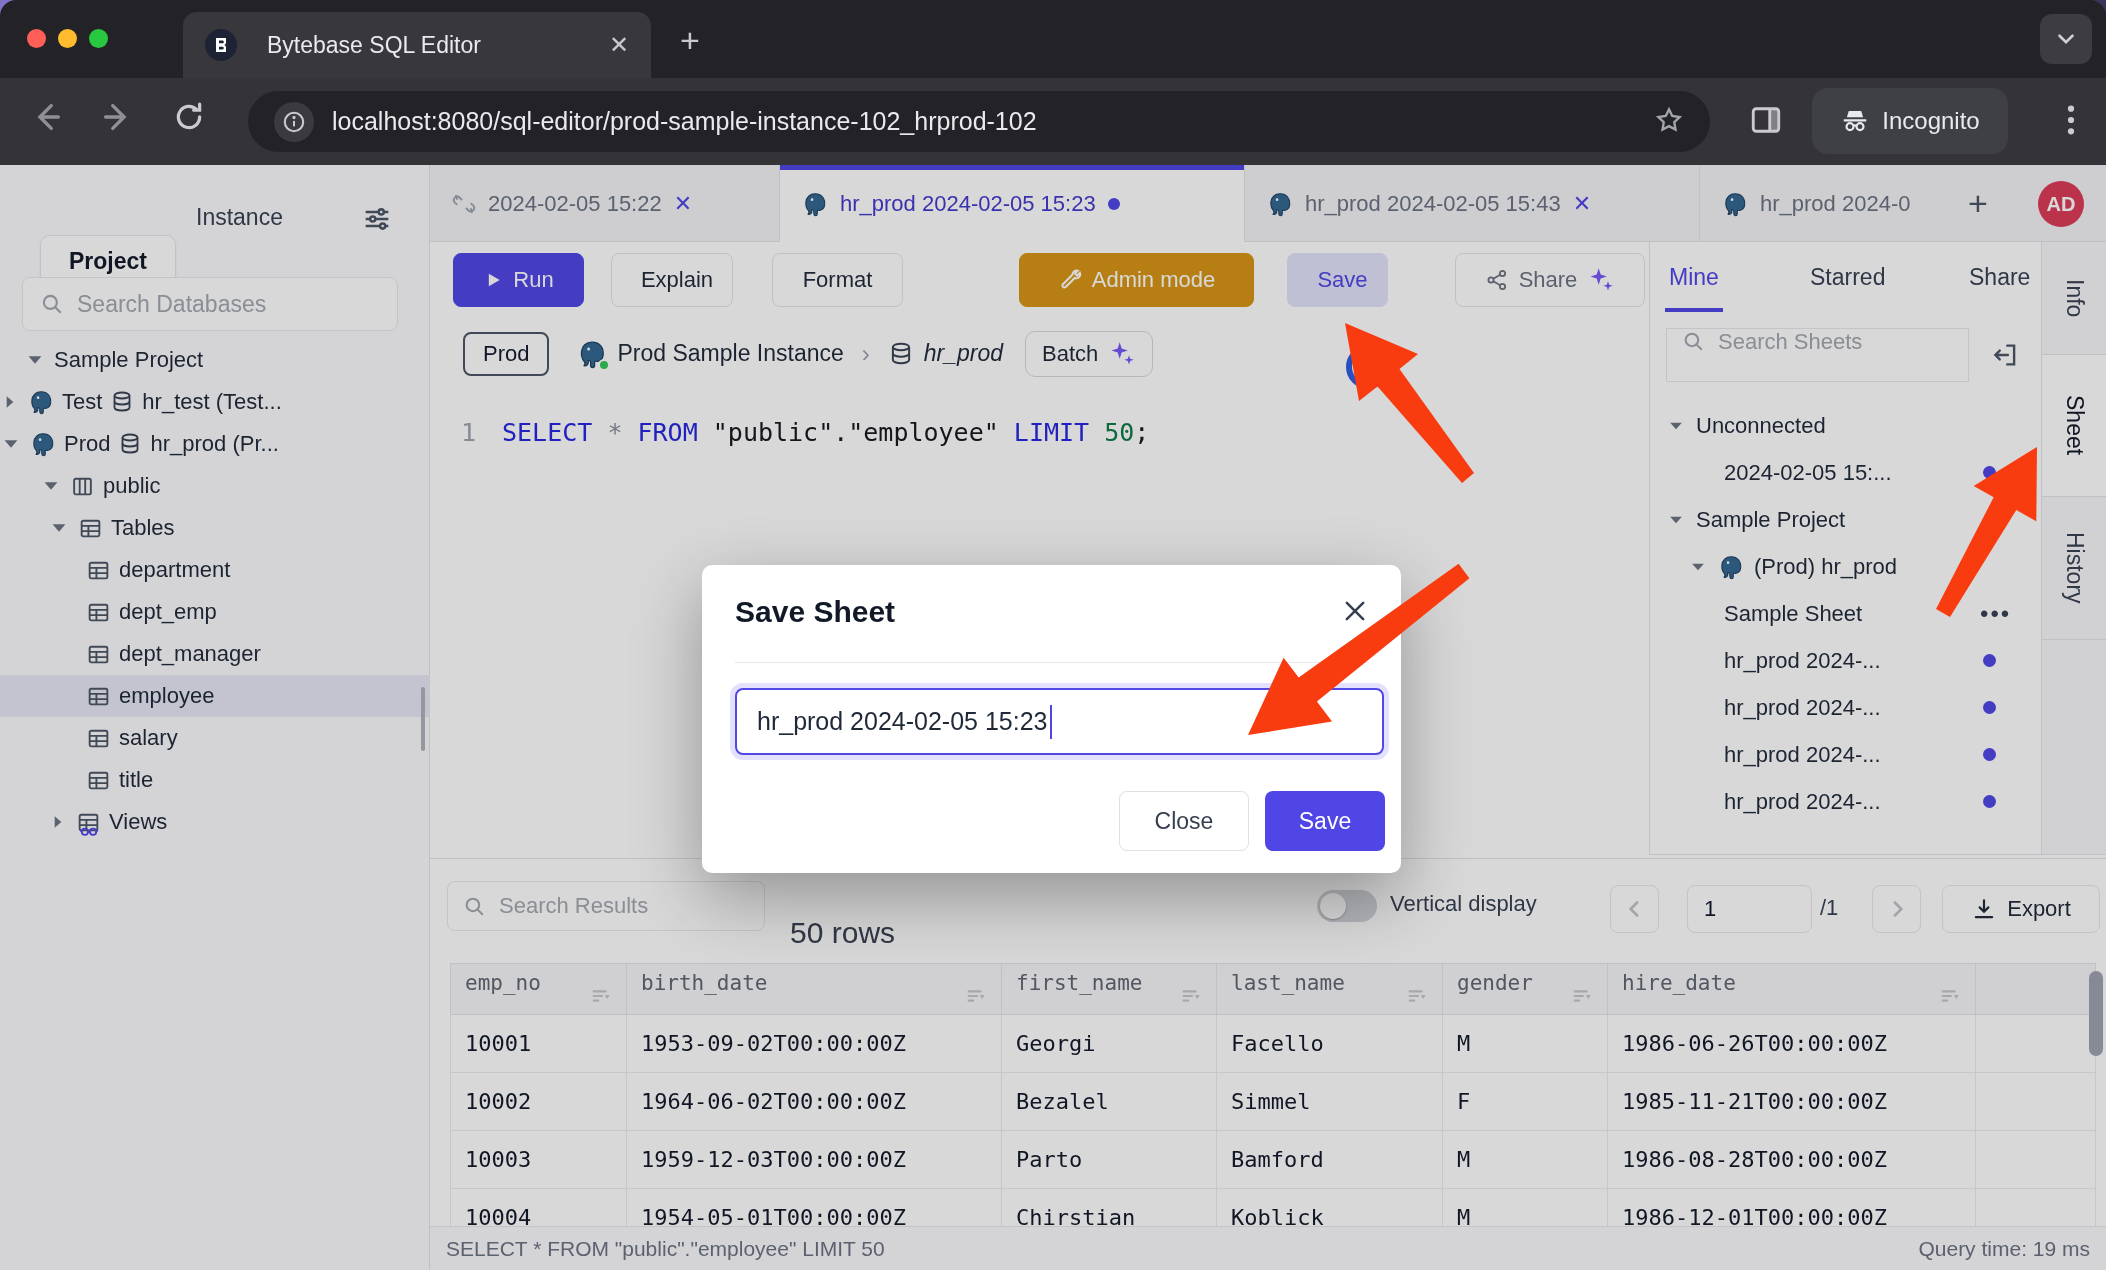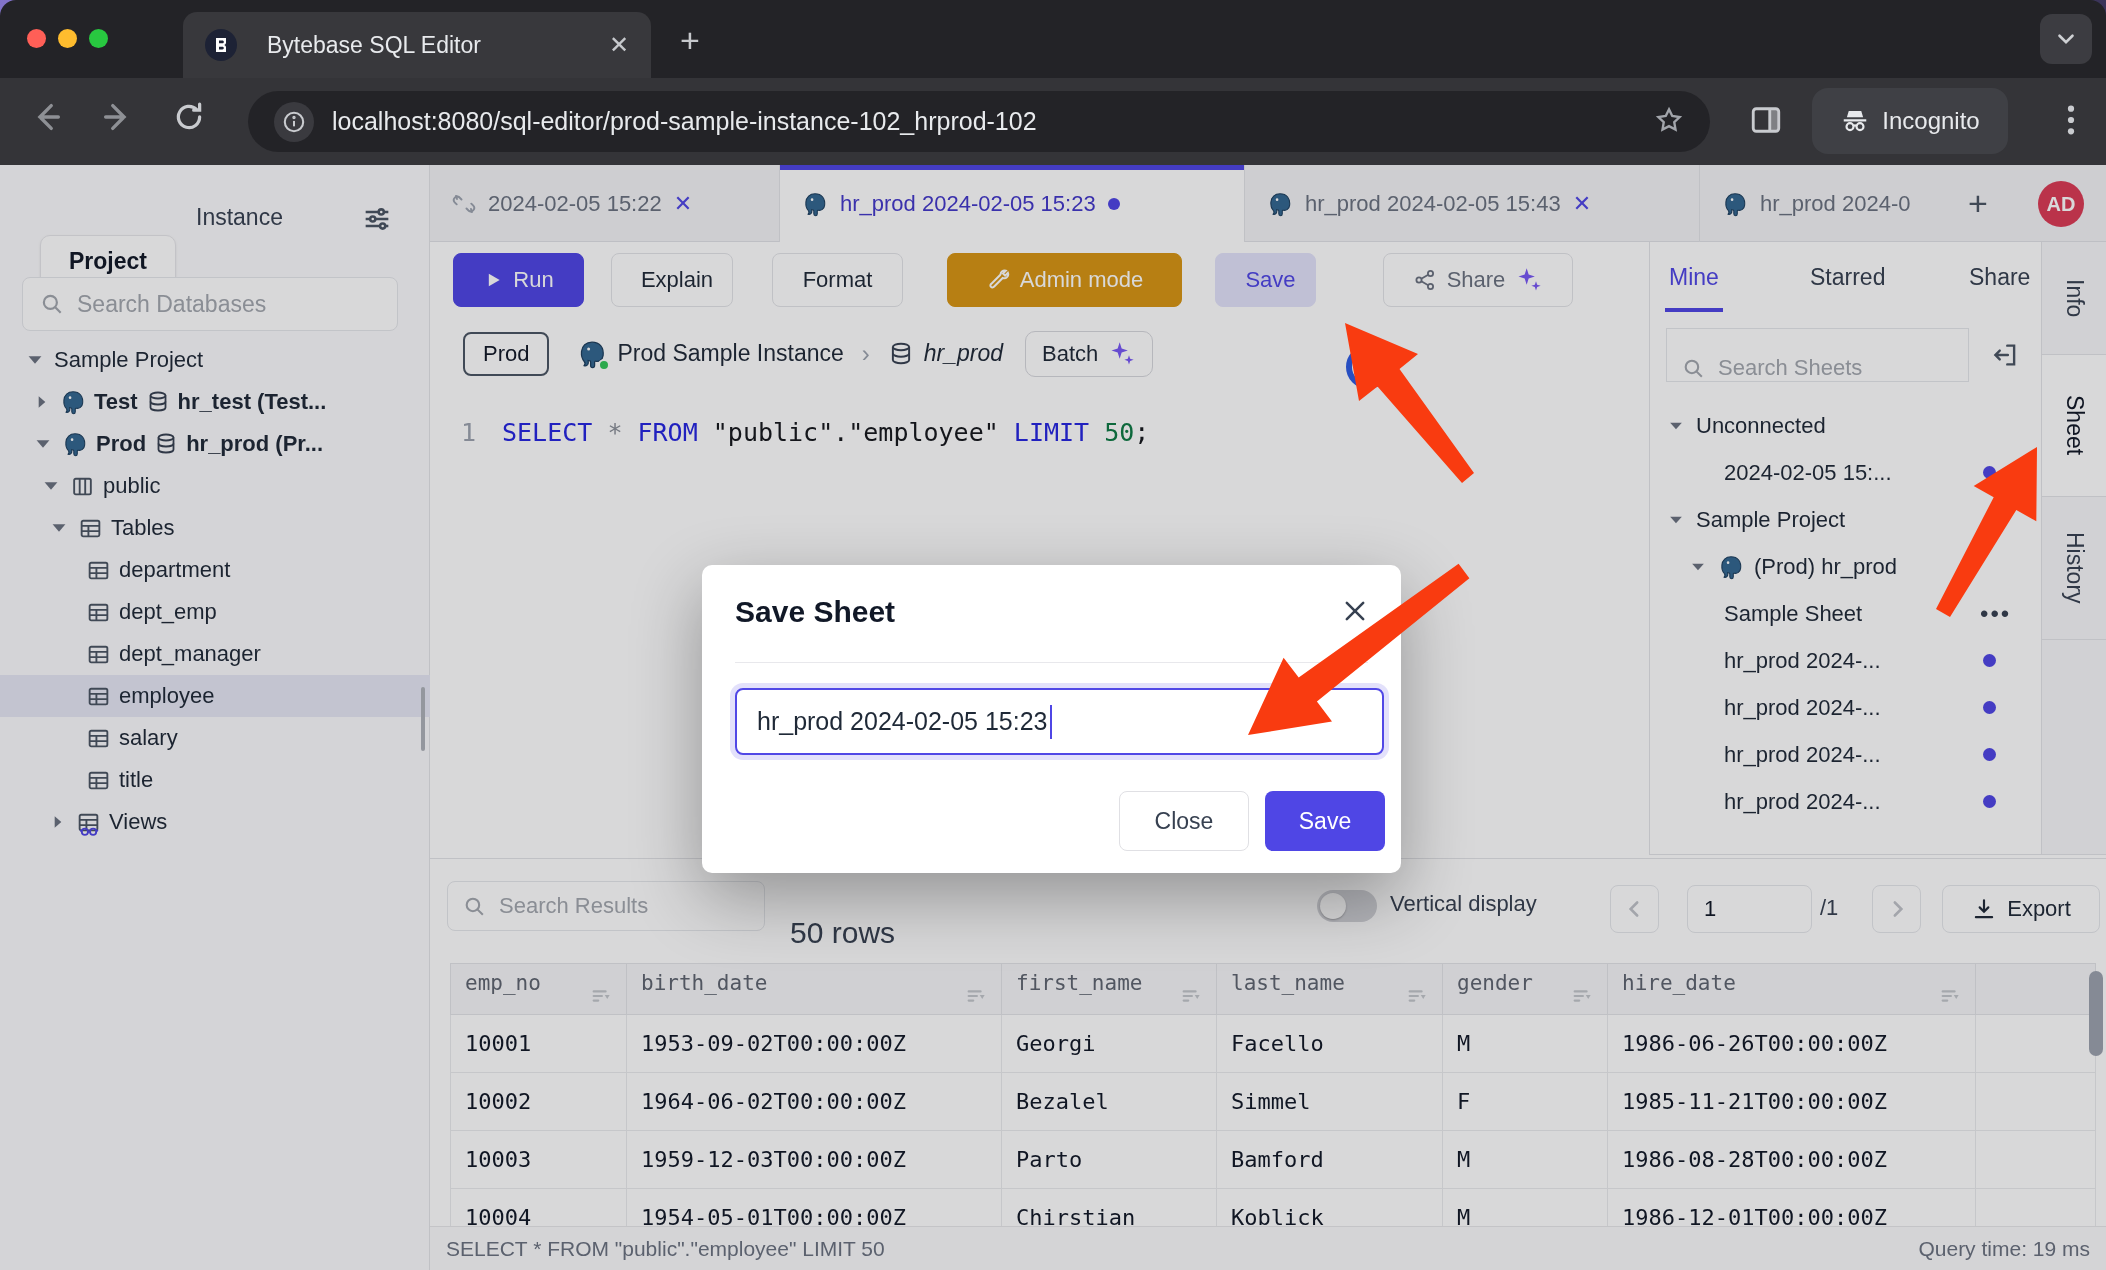--- a/index.html
+++ b/index.html
@@ -45,21 +45,21 @@
     border-radius:10px;box-shadow:0 1px 3px rgba(0,0,0,.08);display:flex;align-items:center;justify-content:center;
     font-size:23px;color:#111827;font-weight:600;margin-top:44px;}
   #seg-instance{position:absolute;left:196px;top:26px;height:52px;display:flex;align-items:center;font-size:23px;color:#374151;}
   #lp-sliders{position:absolute;left:360px;top:37px;color:#4b5563;}
   #lp-search{position:absolute;left:22px;top:112px;width:376px;height:54px;background:#fff;border:1px solid #e5e7eb;border-radius:8px;
     display:flex;align-items:center;gap:12px;padding:0 16px;color:#a3a7ae;font-size:23px;}
   #ltree{position:absolute;left:0;top:174px;width:430px;}
   .trow{height:42px;display:flex;align-items:center;gap:8px;font-size:22px;color:#1f2937;white-space:nowrap;overflow:hidden;}
   .trow .caret{flex:none;color:#6b7280;}
   .trow.sel{background:#e6e8f5;}
-  .d0{padding-left:24px;} .d1{padding-left:32px;font-weight:bold;} .d2{padding-left:40px;} .d3{padding-left:48px;} .leafpad{padding-left:86px;}
+  .d0{padding-left:24px;} .d1{} .d2{padding-left:40px;} .d3{padding-left:48px;} .leafpad{padding-left:86px;}
 
   
   #tabstrip{position:absolute;left:430px;top:0;width:1676px;height:77px;background:#f3f4f6;border-bottom:1px solid #e1e2e6;display:flex;}
   .stab{height:77px;display:flex;align-items:center;gap:12px;padding:0 22px;border-right:1px solid #e3e4e8;
     font-size:22px;color:#6b7280;position:relative;white-space:nowrap;overflow:hidden;}
   .stab .xi{color:#4f46e5;font-size:22px;}
   #stab1{width:465px;background:#fff;color:#4338ca;}
   #stab1::before{content:"";position:absolute;left:0;top:0;width:100%;height:5px;background:#4f46e5;}
   .tabdot{width:12px;height:12px;border-radius:50%;background:#4f46e5;flex:none;}
   #stab0{width:350px;} #stab2{width:455px;} #stab3{width:250px;border-right:none;}
@@ -67,21 +67,21 @@
   #avatar{position:absolute;right:22px;top:16px;width:46px;height:46px;border-radius:50%;background:#dc3b55;color:#fff;
     font-size:20px;font-weight:700;display:flex;align-items:center;justify-content:center;}
 
   
   #toolbar{position:absolute;left:430px;top:77px;width:1219px;height:75px;background:#fff;display:flex;align-items:center;}
   .tbtn{height:54px;border-radius:8px;display:flex;align-items:center;justify-content:center;gap:10px;font-size:22px;
     border:1px solid #e3e4e8;background:#fff;color:#1f2937;padding:0 22px;flex:none;}
   #btn-run{margin-left:23px;width:131px;background:#4f46e5;border-color:#4f46e5;color:#fff;}
   #btn-explain{margin-left:27px;width:122px;}
   #btn-format{margin-left:39px;width:131px;}
-  #btn-admin{margin-left:44px;width:235px;background:#d89614;border-color:#d89614;color:#fff;}
+  #btn-admin{margin-left:116px;width:235px;background:#d89614;border-color:#d89614;color:#fff;}
   #btn-save{margin-left:33px;width:101px;background:#e3e3fb;border-color:#e3e3fb;color:#4f46e5;}
   #btn-share{margin-left:67px;width:190px;color:#6b7280;}
 
   
   #crumbrow{position:absolute;left:430px;top:152px;width:1219px;height:73px;background:#fff;display:flex;align-items:center;}
   #env-chip{margin-left:33px;height:44px;padding:0 18px;border:2px solid #4b5563;border-radius:8px;display:flex;align-items:center;
     font-size:22px;color:#111827;flex:none;}
   #crumb-inst{display:flex;align-items:center;gap:10px;margin-left:28px;font-size:23px;color:#1f2937;}
   .pgwrap{position:relative;flex:none;display:flex;}
   .greendot{position:absolute;right:-3px;bottom:-2px;width:12px;height:12px;border-radius:50%;background:#34c759;border:2px solid #fff;}
@@ -97,21 +97,21 @@
   #lineno{width:72px;text-align:right;color:#9ca3af;padding-right:26px;flex:none;}
   .kw{color:#2626e0;} .op{color:#8a8f98;} .idf{color:#16181d;} .num{color:#0e7a44;} .pn{color:#16181d;}
 
   
   #rightpanel{position:absolute;left:1649px;top:77px;width:392px;height:613px;background:#fff;border-left:1px solid #e3e4e8;border-bottom:1px solid #e3e4e8;}
   .rtab{position:absolute;top:0;height:70px;display:flex;align-items:center;font-size:23px;color:#374151;}
   #rtab-mine{left:19px;color:#4f46e5;}
   #rtab-mine::after{content:"";position:absolute;left:-4px;right:-4px;bottom:0px;height:4px;background:#4f46e5;}
   #rtab-starred{left:160px;} #rtab-share{left:319px;}
   #rp-search{position:absolute;left:16px;top:86px;width:303px;height:54px;border:1px solid #e5e7eb;border-radius:0;background:#fff;
-    display:flex;align-items:flex-end;gap:12px;padding:0 14px;color:#a3a7ae;font-size:22px;overflow:hidden;white-space:nowrap;}
+    display:flex;align-items:flex-start;gap:12px;padding:0 14px;color:#a3a7ae;font-size:22px;overflow:hidden;white-space:nowrap;}
   #rp-import{position:absolute;left:341px;top:98px;color:#4b5563;}
   #rlist{position:absolute;left:0;top:160px;width:392px;}
   .rrow{height:47px;display:flex;align-items:center;gap:10px;font-size:22px;color:#1f2937;position:relative;white-space:nowrap;}
   .rrow .dot{position:absolute;left:333px;width:13px;height:13px;border-radius:50%;background:#4f46e5;}
   .rrow .more{position:absolute;left:330px;color:#374151;font-size:24px;letter-spacing:2px;}
   .rp0{padding-left:16px;} .rp1{padding-left:74px;} .rp2{padding-left:38px;}
 
   
   #sidestrip{position:absolute;left:2041px;top:77px;width:65px;height:613px;background:#f7f7f9;border-left:1px solid #e3e4e8;border-bottom:1px solid #e3e4e8;}
   .vtab{position:absolute;left:0;width:65px;display:flex;align-items:center;justify-content:center;

